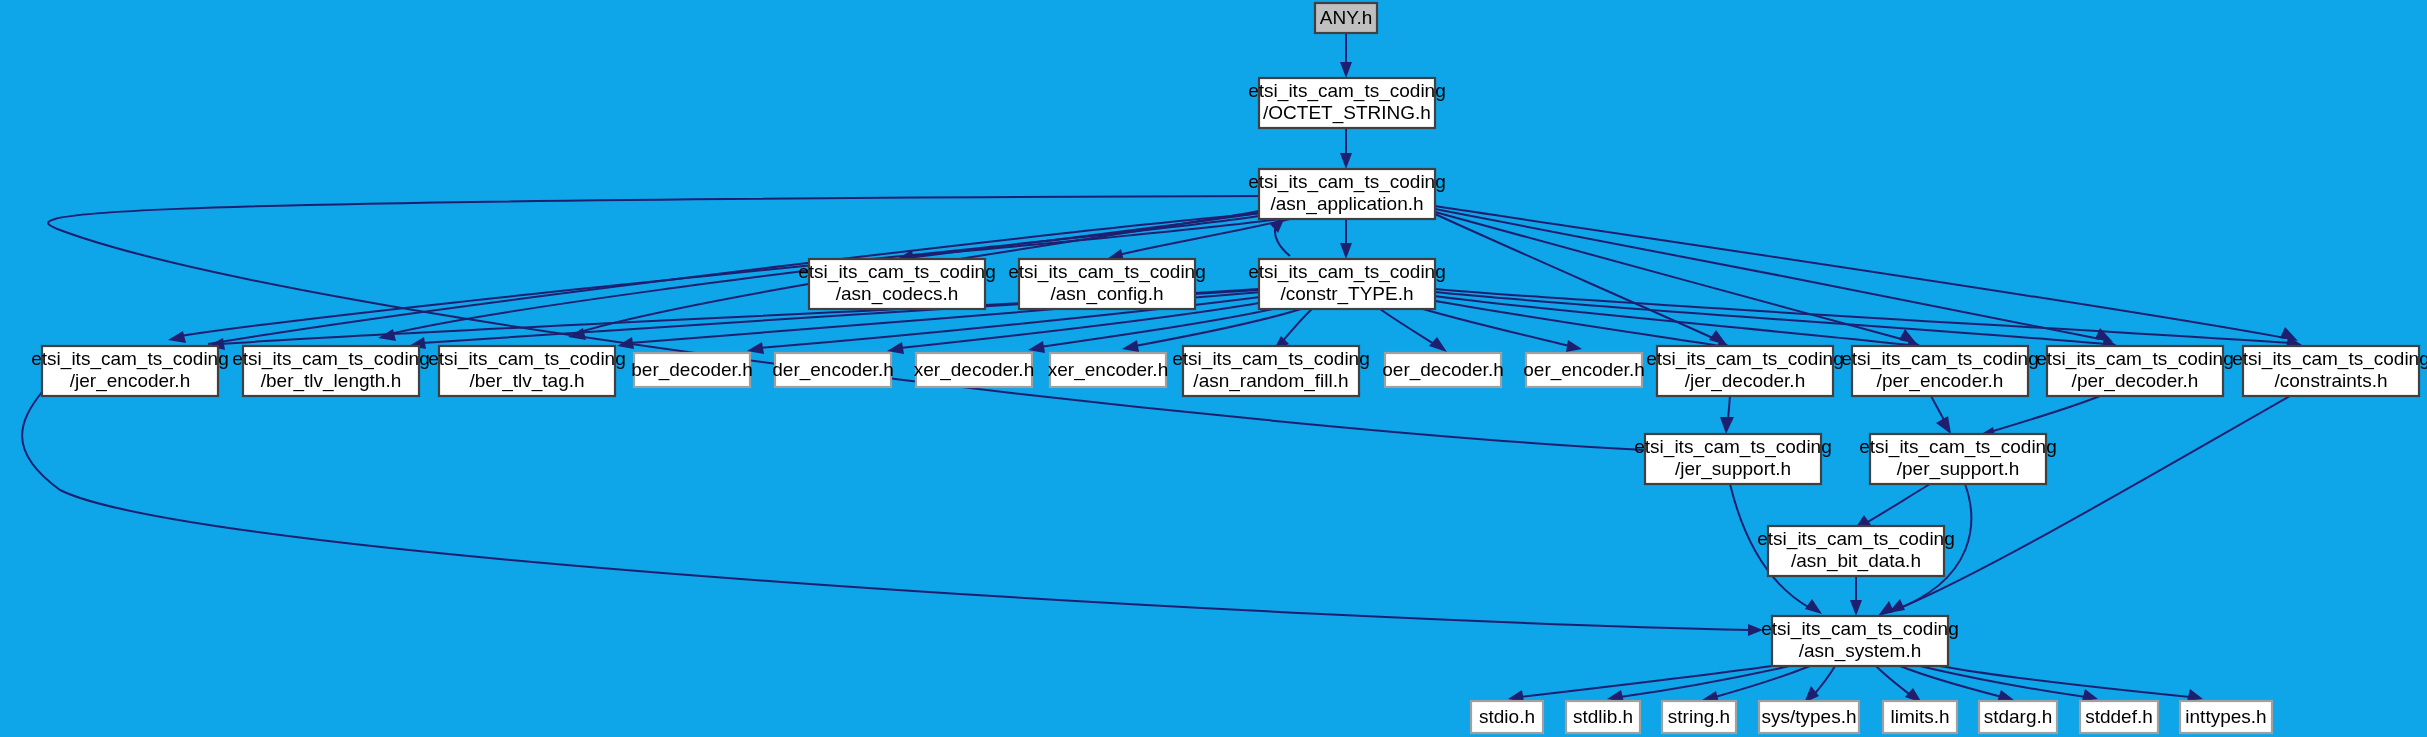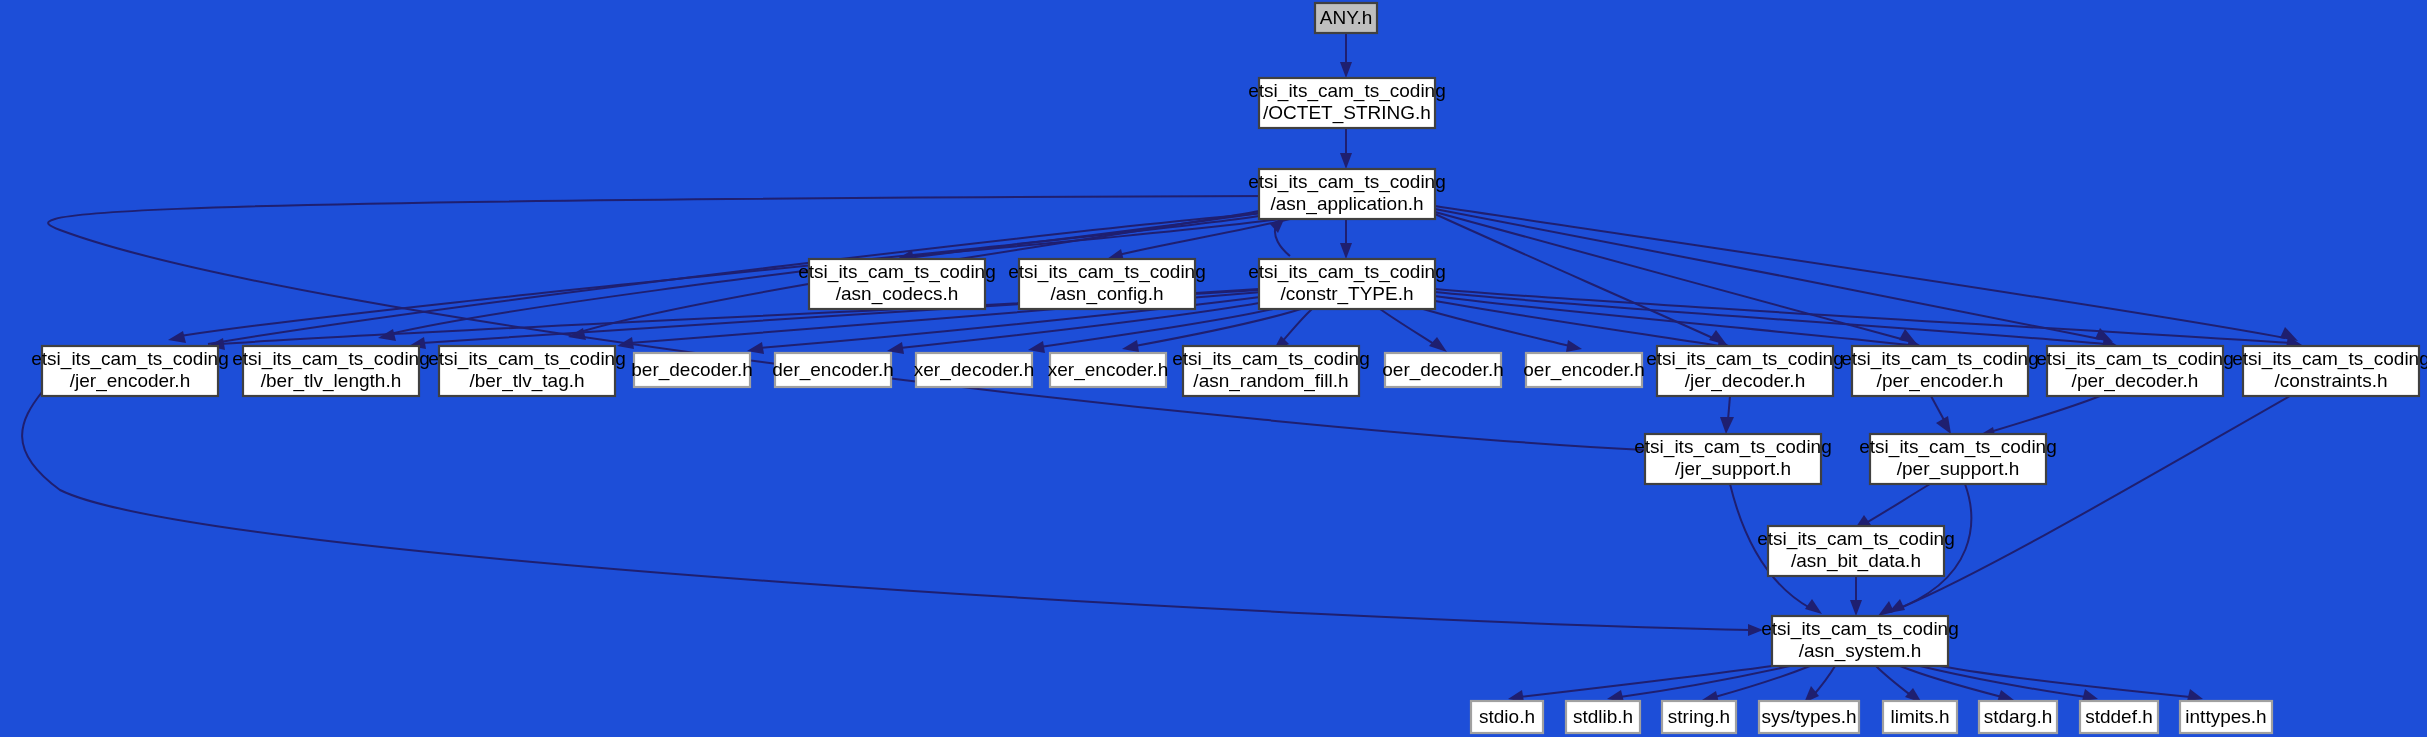--- a/index.html
+++ b/index.html
@@ -7,21 +7,21 @@
     padding: 0;
     background: #ffffff;
   }
   body {
     font-family: "Liberation Sans", sans-serif;
   }
   #graph-wrap {
     position: relative;
     width: 2427px;
     height: 737px;
-    background: #1d4ed8;
+    background: #0ea5e9;
     overflow: hidden;
   }
   svg#dep-graph {
     display: block;
     width: 2427px;
     height: 737px;
   }
   .node-box {
     fill: #ffffff;
     stroke: #404040;

